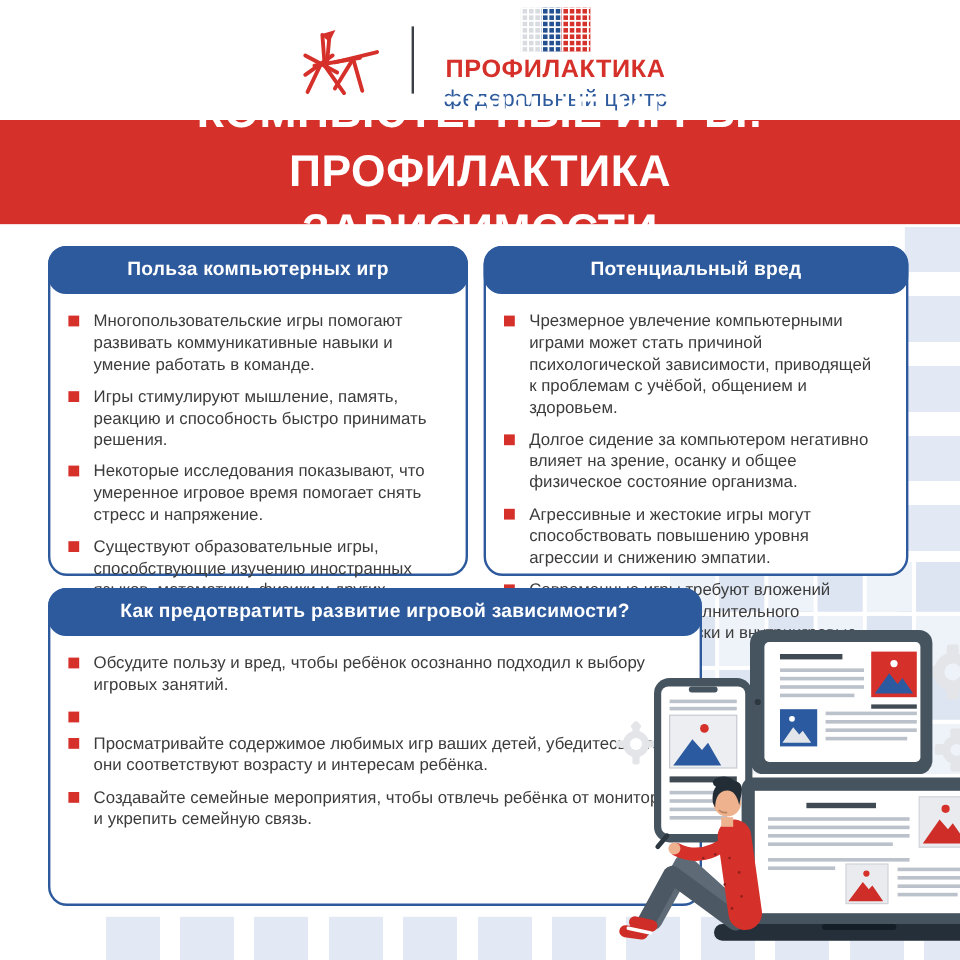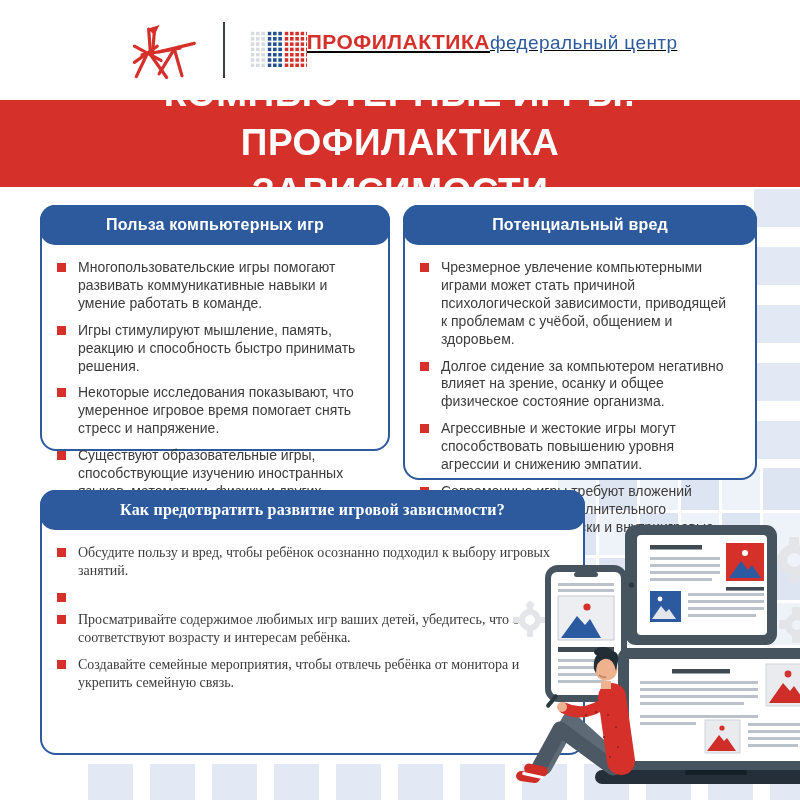--- a/index.html
+++ b/index.html
@@ -6,21 +6,21 @@
   html,body { width:800px; height:800px; }
   body {
     font-family:"Liberation Sans","DejaVu Sans",sans-serif;
     background:#ffffff; overflow:hidden; position:relative;
   }
 
   
   .top-band { height:100px; display:flex; align-items:center; justify-content:center; gap:24px; background:#fff; }
   .chair-logo { width:76px; height:68px; }
   .logo-divider { width:2px; height:56px; background:#3a3f45; }
-  .brand { display:flex; flex-direction:row; align-items:flex-start;text-decoration:underline; }
+  .brand { display:flex; flex-direction:column; align-items:center; }
   .brand-dots { display:flex; width:58px; height:37px; margin-bottom:3px; }
   .brand-dots .seg { height:100%;
     background-image:linear-gradient(to right,#fff 1.4px,transparent 1.4px),
                      linear-gradient(to bottom,#fff 1.4px,transparent 1.4px);
     background-size:5.3px 5.3px; }
   .seg.g { width:17px; background-color:#d8dbe0; }
   .seg.b { width:17px; background-color:#23508f; }
   .seg.r { width:24px; background-color:#d6302b; }
   .brand-name { color:#d6302b; font-weight:bold; font-size:21px; letter-spacing:.5px; }
   .brand-sub  { color:#2d5a9d; font-size:19px; margin-top:2px; letter-spacing:.4px; }
@@ -41,23 +41,23 @@
     background-image:
       linear-gradient(to right,#fff 0 3px,transparent 3px),
       linear-gradient(to bottom,#fff 0 3px,transparent 3px),
       conic-gradient(#dde5f2 90deg,#eef2f9 0 180deg,#dde5f2 0 270deg,#eef2f9 0);
     background-size:41px 45px,41px 45px,82px 90px; }
   .pat-bottom { left:88px; right:0; bottom:0; height:36px;
     background:repeating-linear-gradient(to right,#e2e9f5 0 45px,transparent 45px 62px); }
 
   
   .card { position:absolute; z-index:1; background:#fff; border:2px solid #2d5a9d; border-radius:16px; }
-  .card-benefits   { left:40px;  top:18px;  width:350px; height:246px; }
+  .card-benefits   { left:40px;  top:18px;  width:350px; height:275px; }
   .card-harm       { left:403px; top:18px;  width:354px; height:275px; }
-  .card-prevention { left:40px;  top:303px; width:545px; height:265px;font-family:Liberation Serif, serif; }
+  .card-prevention { left:40px;  top:303px; width:545px; height:265px; }
   .card-head { margin:-2px -2px 0 -2px; background:#2d5a9d; border-radius:15px;
                height:40px; display:flex; align-items:center; justify-content:center;
                color:#fff; font-weight:bold; font-size:16px; letter-spacing:.2px; }
   .card ul { list-style:none; padding:14px 18px 0 15px; display:flex; flex-direction:column; gap:9px; }
   .card-harm ul { padding-right:26px; }
   .card li { display:flex; align-items:flex-start; }
   .sq { flex:0 0 9px; width:9px; height:9px; background:#d6302b; margin:4px 12px 0 0; }
   .bt { font-size:14px; line-height:1.28; color:#3c3c3c; }
 
   

